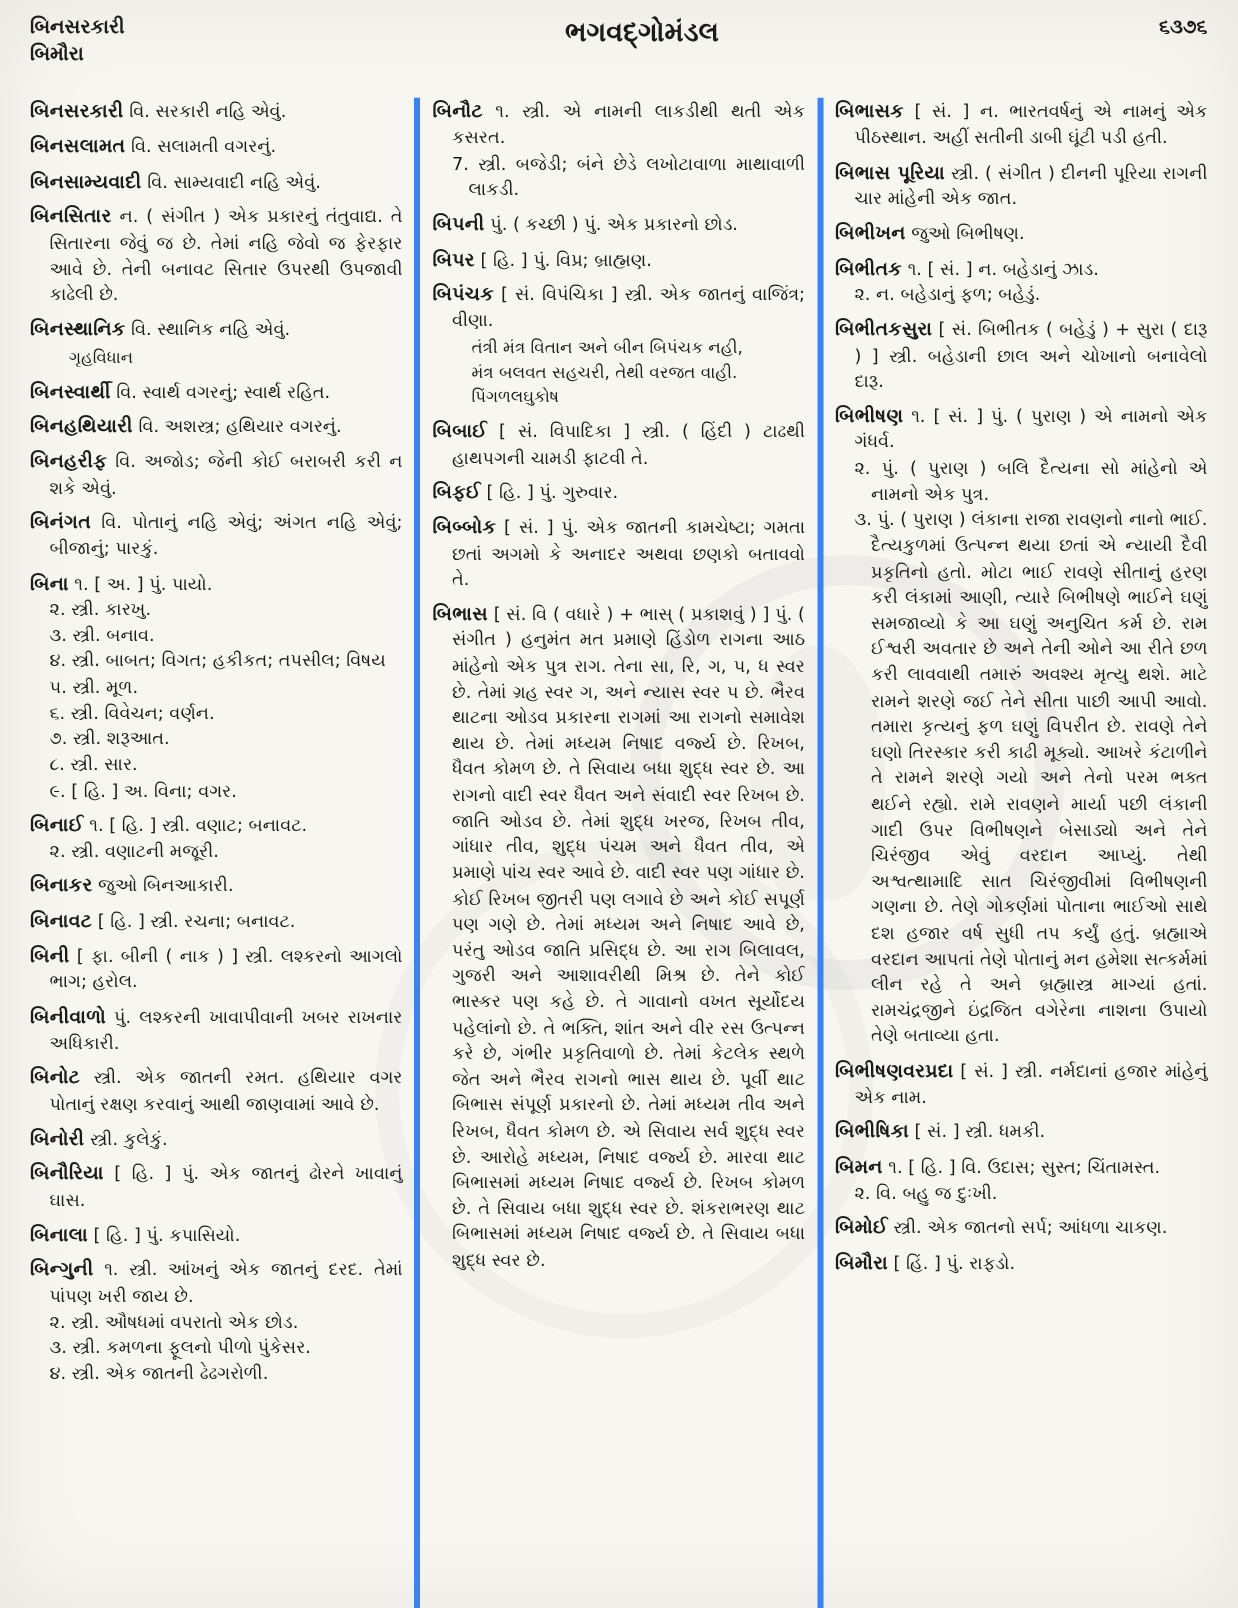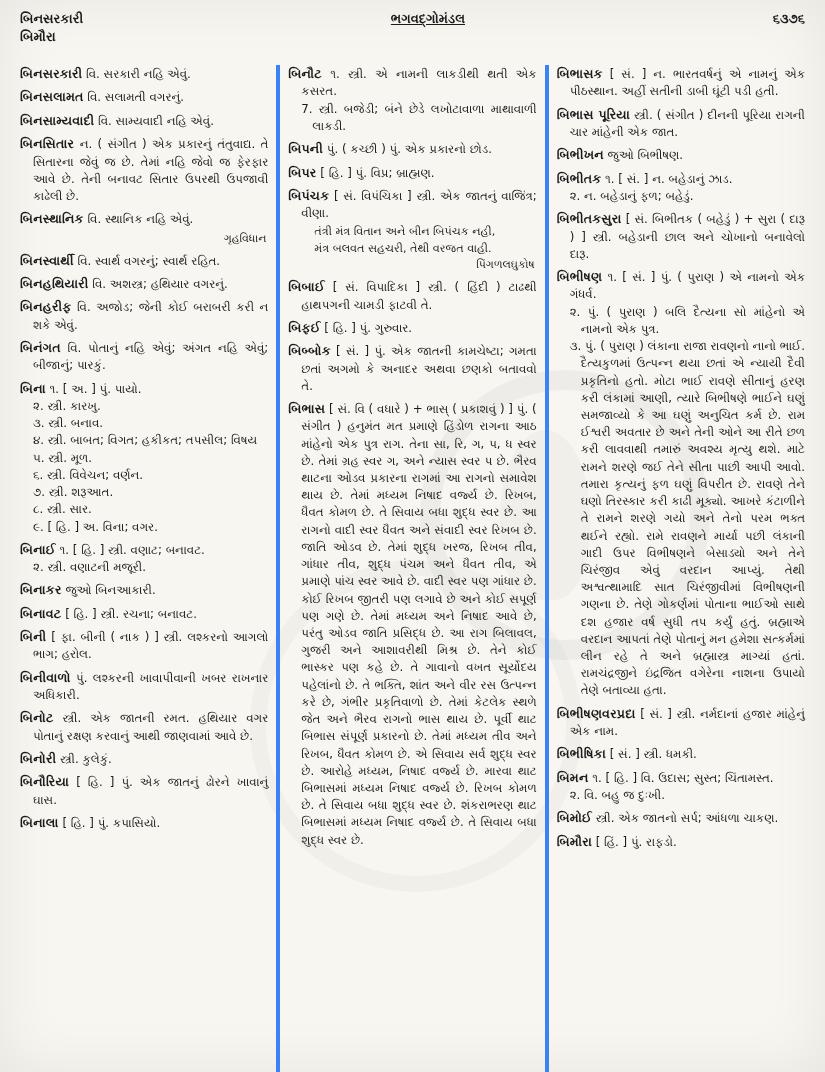--- a/index.html
+++ b/index.html
@@ -11,38 +11,38 @@
     position:relative; overflow:hidden;
     box-shadow: inset 0 0 60px rgba(0,0,0,0.07);
   }
   .page { padding:8px 12px 0 12px; position:relative; z-index:2; }
   .header {
     display:flex; justify-content:space-between; align-items:flex-start;
     font-weight:bold; font-size:13px; padding:2px 8px 0 8px;
   }
   .runhead { line-height:1.35; }
   .runhead div { white-space:nowrap; }
-  .title { font-size:13px; padding-top:1px;text-decoration:underline; }
+  .title { font-size:18px; padding-top:1px; }
   .pageno { font-size:13px; padding-top:1px; }
   .columns {
     display:flex; margin-top:20px; height:1020px; overflow:hidden;
   }
   .col {
     flex:1 1 0; padding:0 8px; font-size:11.8px; line-height:1.46;
     text-align:justify; text-justify:inter-word;
   }
   .col + .col { border-left:4px solid #3b82f6; }
   .entry { margin:0 0 5px 0; }
   .entry p { margin:0; }
   .lead { padding-left:13px; text-indent:-13px; }
   .hw { font-weight:bold; font-size:12.6px; letter-spacing:0.2px; }
   .sub { padding-left:24px; text-indent:-11px; margin-top:2px; }
   .quote { padding-left:26px; padding-right:2px; font-size:11.2px; margin-top:2px; }
   .quote .qline { display:block; }
-  .quote-src { display:block; text-align:right; font-size:11px; }
+  .quote-src { display:block; text-align:left; font-size:11px; }
   
   .wm { position:absolute; border-radius:50%; z-index:1; pointer-events:none; }
   .wm1 { top:370px; left:420px; width:250px; height:250px; border:20px solid rgba(110,110,110,0.07); }
   .wm2 { top:560px; left:250px; width:300px; height:300px; border:16px solid rgba(110,110,110,0.05); }
   .wm3 { top:430px; left:500px; width:90px; height:170px; background:rgba(120,120,120,0.05); border-radius:50% 50% 40% 40%; }
 </style>
 </head>
 <body>
 
 <div class="wm wm1"></div>
@@ -123,20 +123,26 @@
         </div>
         <div class="entry">
           <p class="lead"><span class="hw">બિનોરી</span> સ્ત્રી. કુલેકું.</p>
         </div>
         <div class="entry">
           <p class="lead"><span class="hw">બિનૌરિયા</span> [ હિ. ] પું. એક જાતનું ઢોરને ખાવાનું ઘાસ.</p>
         </div>
         <div class="entry">
           <p class="lead"><span class="hw">બિનાલા</span> [ હિ. ] પું. કપાસિયો.</p>
         </div>
+        <div class="entry">
+          <p class="lead"><span class="hw">બિન્ગુની</span> ૧. સ્ત્રી. આંખનું એક જાતનું દરદ. તેમાં પાંપણ ખરી જાય છે.</p>
+          <p class="sub">૨. સ્ત્રી. ઔષધમાં વપરાતો એક છોડ.</p>
+          <p class="sub">૩. સ્ત્રી. કમળના ફૂલનો પીળો પુંકેસર.</p>
+          <p class="sub">૪. સ્ત્રી. એક જાતની ઢેઢગરોળી.</p>
+        </div>
       </div>
     <div class="col">
         <div class="entry">
           <p class="lead"><span class="hw">બિનૌટ</span> ૧. સ્ત્રી. એ નામની લાકડીથી થતી એક કસરત.</p>
           <p class="sub">7. સ્ત્રી. બજેડી; બંને છેડે લખોટાવાળા માથાવાળી લાકડી.</p>
         </div>
         <div class="entry">
           <p class="lead"><span class="hw">બિપની</span> પું. ( કચ્છી ) પું. એક પ્રકારનો છોડ.</p>
         </div>
         <div class="entry">

